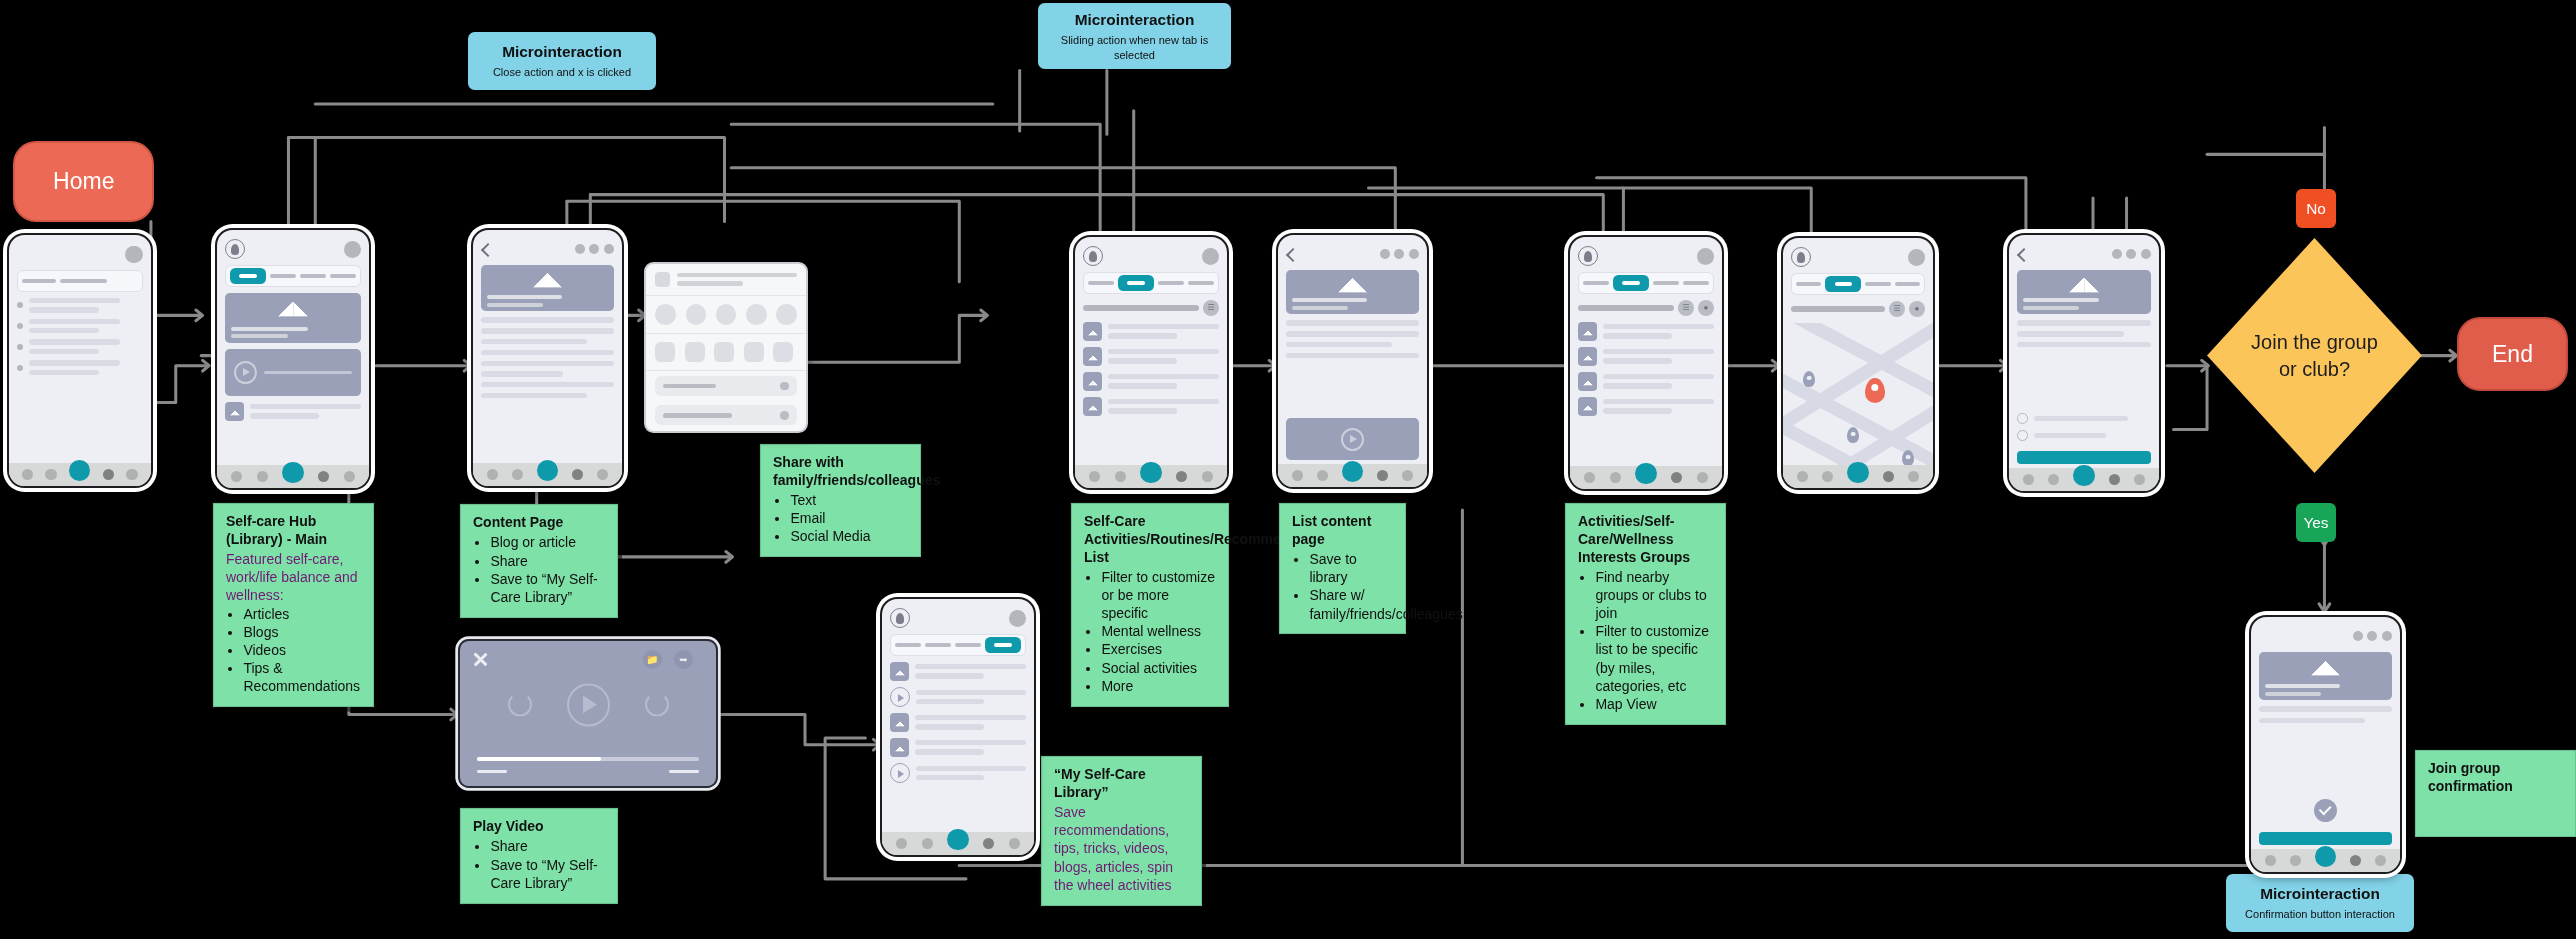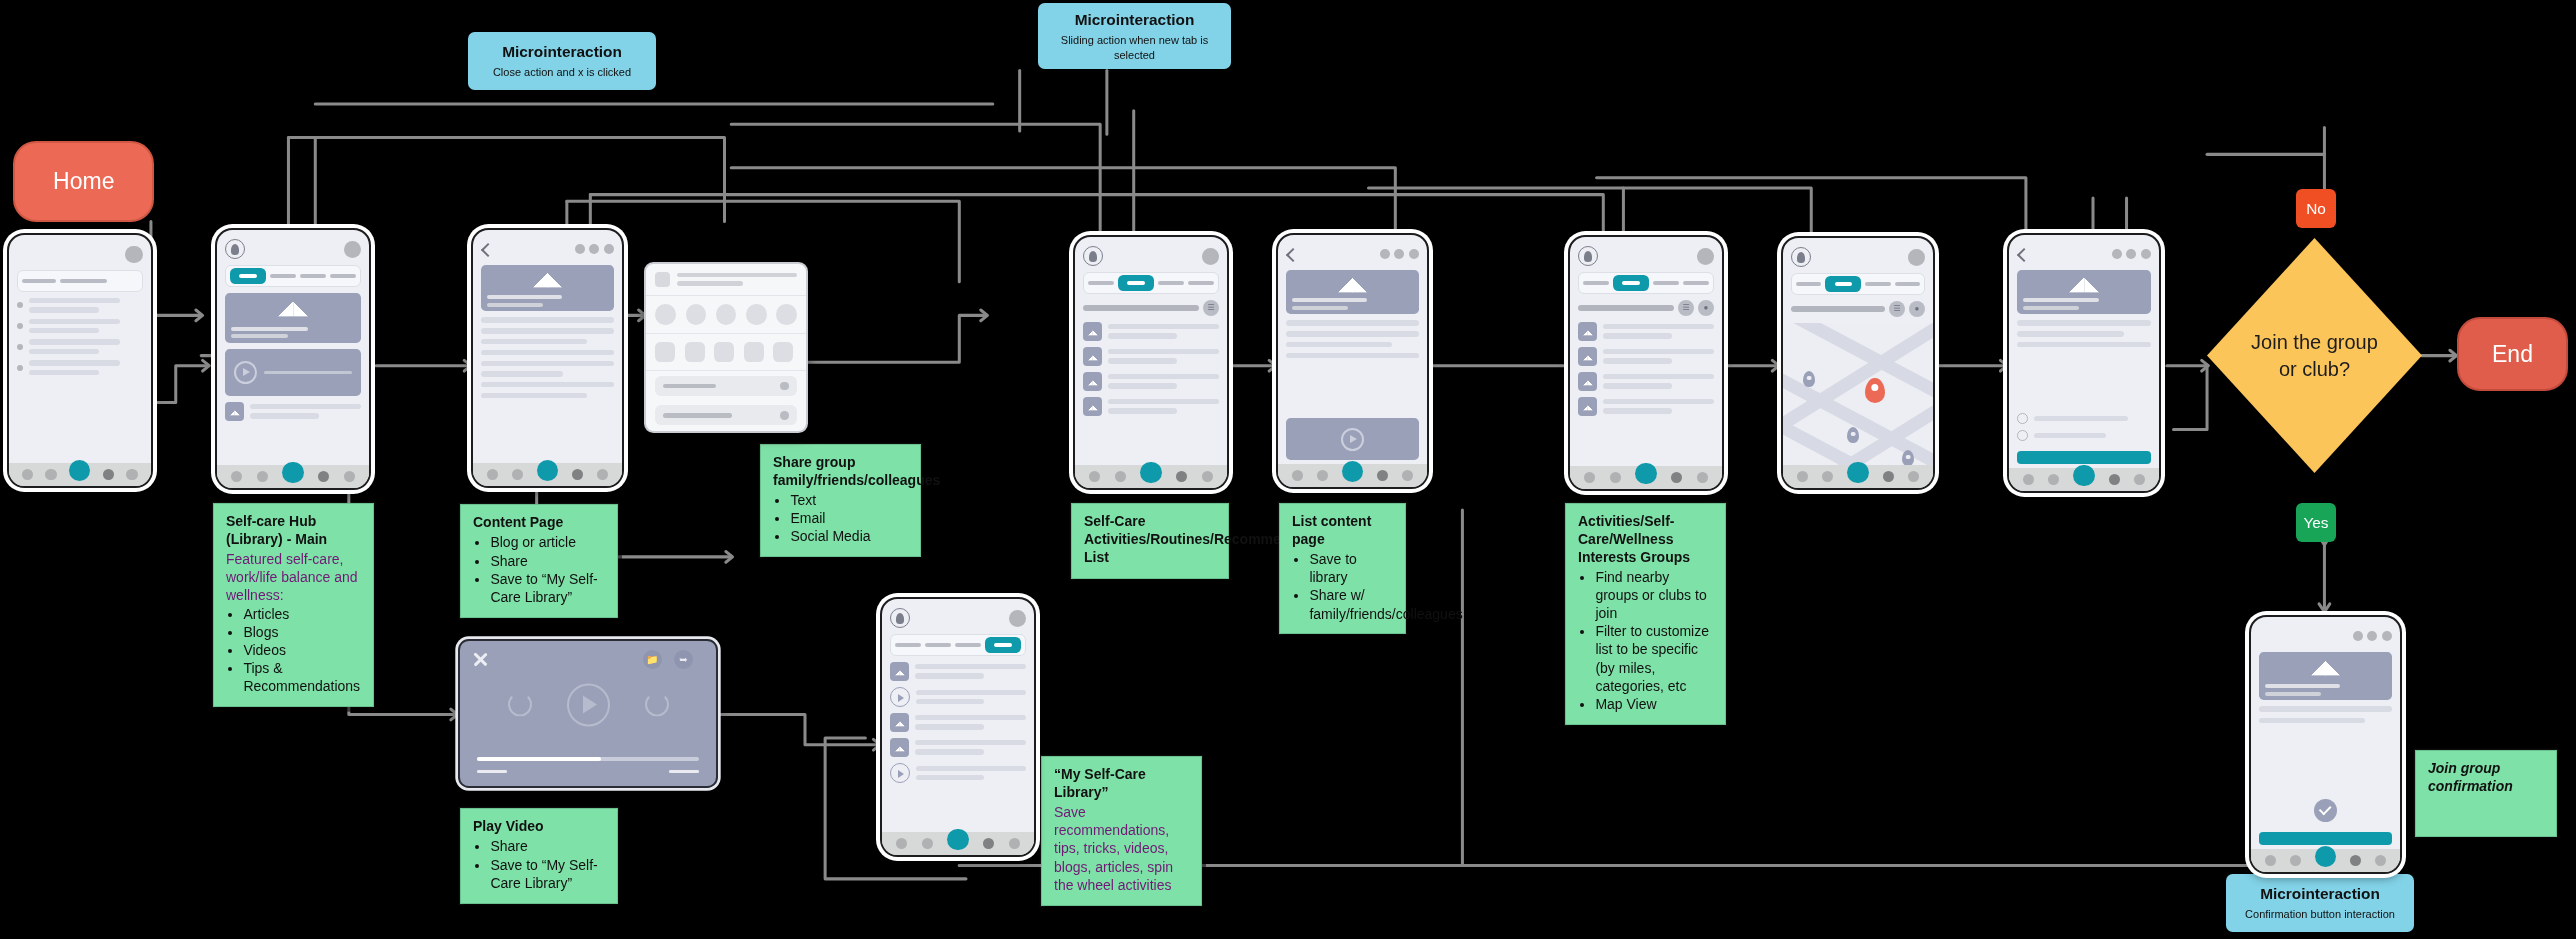--- a/index.html
+++ b/index.html
@@ -351,30 +351,37 @@
   <div class="node note" style="left:460px; top:504px; width:158px;">
     <div class="n-title">Content Page</div>
     <ul>
       <li>Blog or article</li>
       <li>Share</li>
       <li>Save to “My Self-Care Library”</li>
     </ul>
   </div>
 
   <div class="node note" style="left:760px; top:444px; width:161px;">
-    <div class="n-title">Share group family/friends/colleagues</div>
+    <div class="n-title">Share with family/friends/colleagues</div>
     <ul>
       <li>Text</li>
       <li>Email</li>
       <li>Social Media</li>
     </ul>
   </div>
 
   <div class="node note" style="left:1071px; top:503px; width:158px;">
     <div class="n-title">Self-Care Activities/Routines/Recommendations List</div>
+    <ul>
+      <li>Filter to customize or be more specific</li>
+      <li>Mental wellness</li>
+      <li>Exercises</li>
+      <li>Social activities</li>
+      <li>More</li>
+    </ul>
   </div>
 
   <div class="node note" style="left:1279px; top:503px; width:127px;">
     <div class="n-title">List content page</div>
     <ul>
       <li>Save to library</li>
       <li>Share w/ family/friends/colleagues</li>
     </ul>
   </div>
 
@@ -395,21 +402,21 @@
       <li>Share</li>
       <li>Save to “My Self-Care Library”</li>
     </ul>
   </div>
 
   <div class="node note" style="left:1041px; top:756px; width:161px;">
     <div class="n-title">“My Self-Care Library”</div>
     <div class="n-body">Save recommendations, tips, tricks, videos, blogs, articles, spin the wheel activities</div>
   </div>
 
-  <div class="node note" style="left:2415px; top:750px; width:142px; min-height:87px;font-style:italic;">
+  <div class="node note" style="left:2415px; top:750px; width:161px; min-height:87px;">
     <div class="n-title">Join group confirmation</div>
   </div>
 
   <div class="phone" style="left:6.7px; top:233px; width:146px; height:255px;">
     <div class="ph-body">
       <div class="ph-top">
         <div style="width:20px"></div>
         <div class="avatar"></div>
       </div>
       <div class="tabbar">

